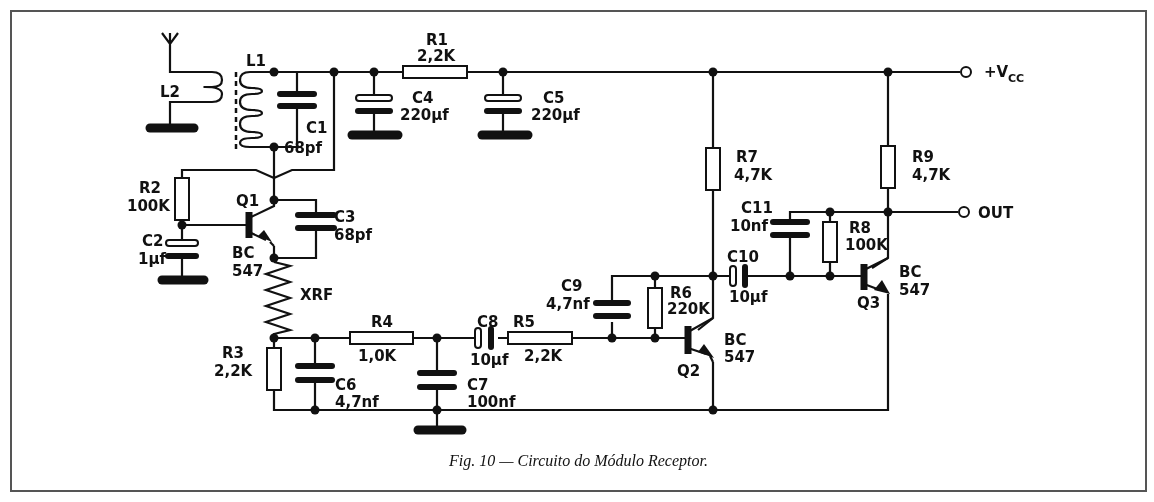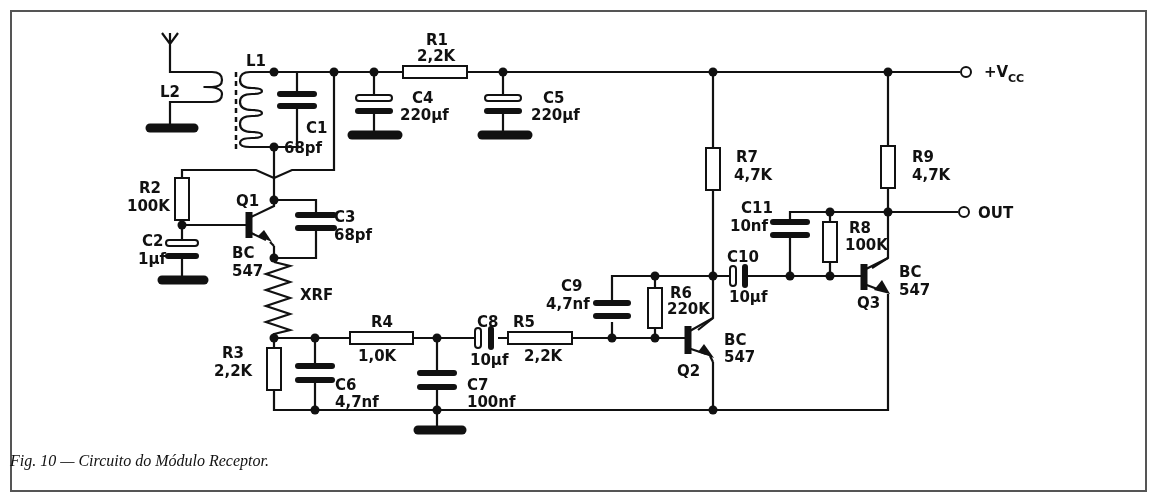--- a/index.html
+++ b/index.html
@@ -12,21 +12,21 @@
     .lbl { font-family: "DejaVu Sans", sans-serif; font-weight: bold; font-size: 15px; fill: #111; }
     .sub { font-family: "DejaVu Sans", sans-serif; font-weight: bold; font-size: 11px; fill: #111; }
     .w { stroke: #111; stroke-width: 2.2; fill: none; }
     .plate { stroke: #111; stroke-width: 6; stroke-linecap: round; fill: none; }
     .oplate { stroke: #111; stroke-width: 2; fill: #fff; }
     .res { stroke: #111; stroke-width: 2; fill: #fff; }
     .dot { fill: #111; }
     .gnd { stroke: #111; stroke-width: 9; stroke-linecap: round; }
     .term { stroke: #111; stroke-width: 2; fill: #fff; }
     #caption {
-      position: absolute; left: 10px; width: 1137px; top: 452px; 
+      position: absolute; left: 10px; width: 1137px; top: 452px; text-align: center;
       font-family: "Liberation Serif", serif; font-style: italic; font-size: 16px; color: #111;
     }
   </style>
 </head>
 <body>
 
 <div id="frame"></div>
 
 <svg id="schematic" width="1154" height="502" viewBox="0 0 1154 502">
 

